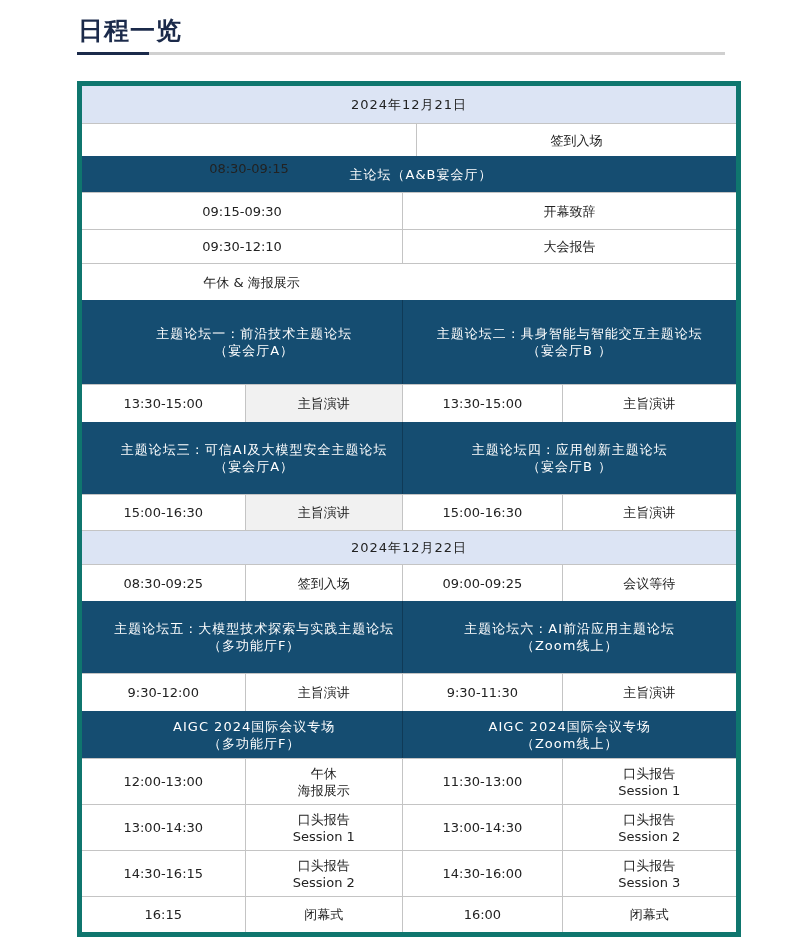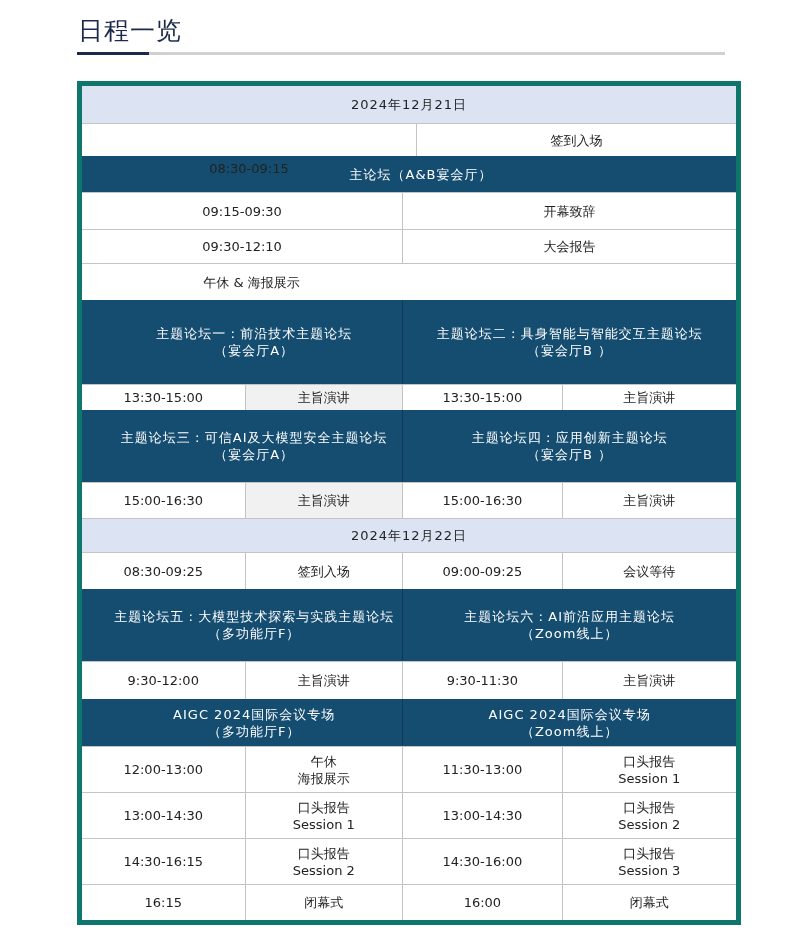--- a/index.html
+++ b/index.html
@@ -1,18 +1,18 @@
 <!DOCTYPE html>
 <html><head>
 <meta charset="utf-8">
 <style>
   html, body { margin:0; padding:0; background:#ffffff; }
   body { width:800px; height:951px; position:relative; overflow:hidden;
          font-family:"DejaVu Sans","Liberation Sans",sans-serif; color:#222; }
-  .title { position:absolute; left:78px; top:14px; font-size:25px; font-weight:normal;
+  .title { position:absolute; left:78px; top:14px; font-size:25px; font-weight:bold;
            color:#1b2a4a; letter-spacing:1px; margin:0; }
   .title-rule { position:absolute; left:77px; top:52px; width:648px; height:3px; background:#d0d0d0; }
   .title-rule .accent { position:absolute; left:0; top:0; width:72px; height:3px; background:#1b2a4a; }
 
   .table { position:absolute; left:77px; top:81px; width:664px; border:5px solid #0f766e; box-sizing:border-box; }
   .row { display:flex; width:100%; box-sizing:border-box; border-top:1px solid #c4c4c4; }
   .row:first-child { border-top:none; }
   .cell { display:flex; align-items:center; justify-content:center; text-align:center;
           font-size:13px; line-height:17px; box-sizing:border-box; border-left:1px solid #c4c4c4; white-space:pre-line; }
   .cell:first-child { border-left:none; }
@@ -65,21 +65,21 @@
   </div>
 
   <div class="row band" style="height:84px">
     <div class="cell w-half">
       <div><div>主题论坛一：前沿技术主题论坛</div><div>（宴会厅A）</div></div>
     </div>
     <div class="cell w-half-r">
       <div><div>主题论坛二：具身智能与智能交互主题论坛</div><div>（宴会厅B ）</div></div>
     </div>
   </div>
-  <div class="row" style="height:26px">
+  <div class="row" style="height:38px">
     <div class="cell c1">13:30-15:00</div>
     <div class="cell c2 shade">主旨演讲</div>
     <div class="cell c3">13:30-15:00</div>
     <div class="cell c4">主旨演讲</div>
   </div>
 
   <div class="row band" style="height:72px">
     <div class="cell w-half">
       <div><div>主题论坛三：可信AI及大模型安全主题论坛</div><div>（宴会厅A）</div></div>
     </div>

